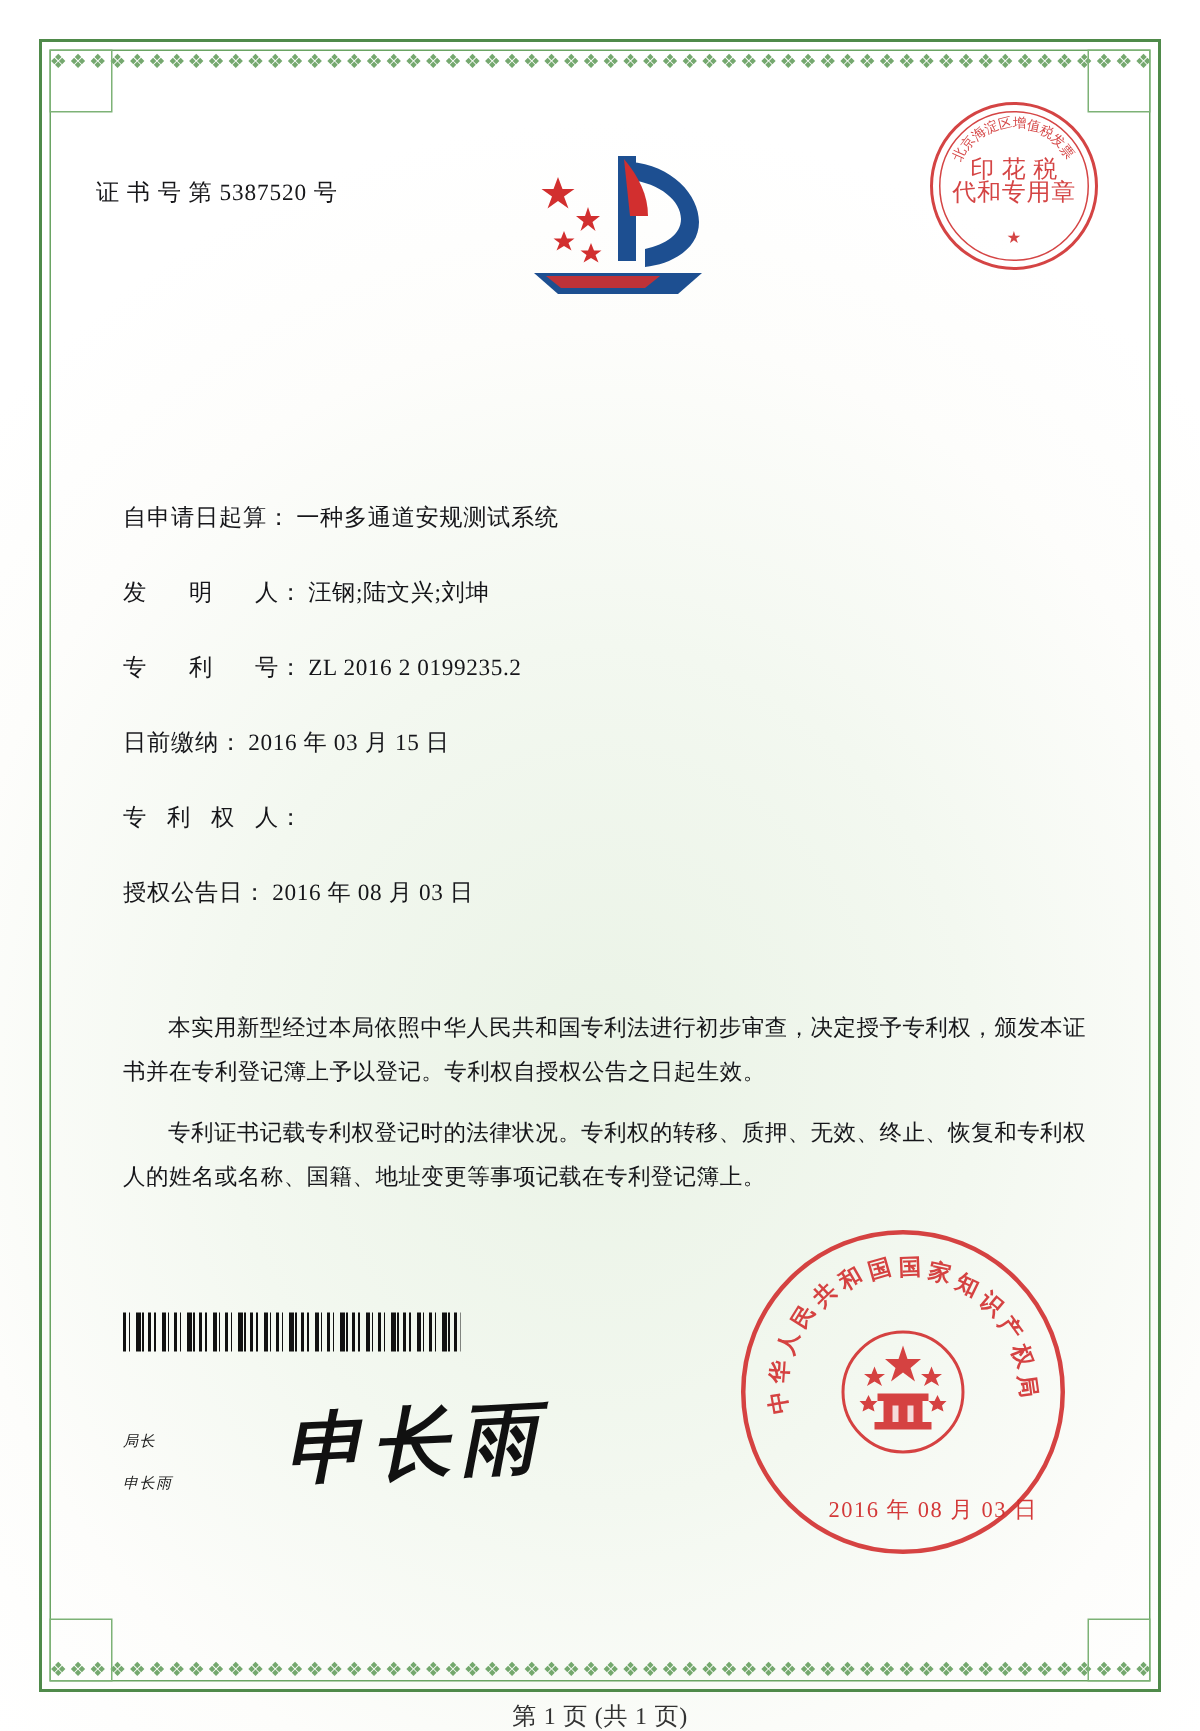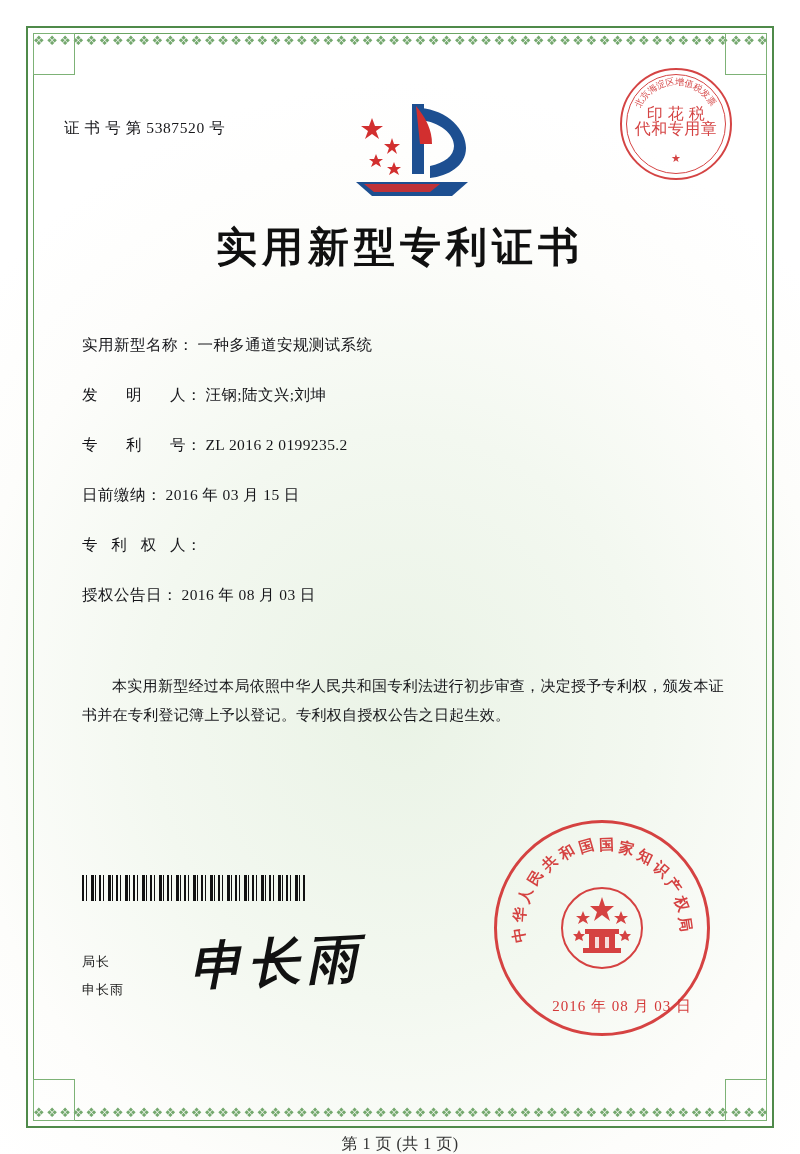--- a/index.html
+++ b/index.html
@@ -219,23 +219,24 @@
       #111 9px 12px, transparent 12px 13px,
       #111 13px 14px, transparent 14px 17px
     );
   }
 
   
   .sign-block {
     position: absolute;
     left: 22px;
     top: 888px;
-    font-size: 13px;
+    font-size: 10px;
     line-height: 28px;
     letter-spacing: 1px;
+    font-style: italic;
   }
   .signature {
     position: absolute;
     left: 130px;
     top: 868px;
     font-size: 52px;
     font-family: "DejaVu Serif", serif;
     font-style: italic;
     font-weight: bold;
     color: #111;
@@ -348,25 +349,24 @@
         <span style="transform: rotate(38deg) translate(0,-48px) rotate(0deg);">发</span>
         <span style="transform: rotate(51deg) translate(0,-48px) rotate(0deg);">票</span>
       </div>
       <div class="mid">
         <div>印 花 税</div>
         <div>代和专用章</div>
       </div>
       <div class="star">★</div>
     </div>
 
-    <div class="title">实用新型专利证书</div>
 
     <div class="fields">
       <div class="field">
-        <span class="label">实用新型名称</span>
+        <span class="label">自申请日起算</span>
         <span>：</span>
         <span class="value">一种多通道安规测试系统</span>
       </div>
       <div class="field">
         <span class="label spread">发 明 人</span>
         <span>：</span>
         <span class="value">汪钢;陆文兴;刘坤</span>
       </div>
       <div class="field">
         <span class="label spread">专 利 号</span>
@@ -384,20 +384,21 @@
       </div>
       <div class="field">
         <span class="label">授权公告日</span>
         <span>：</span>
         <span class="value">2016 年 08 月 03 日</span>
       </div>
     </div>
 
     <div class="body-text">
       <p>本实用新型经过本局依照中华人民共和国专利法进行初步审查，决定授予专利权，颁发本证书并在专利登记簿上予以登记。专利权自授权公告之日起生效。</p>
+      <p>专利证书记载专利权登记时的法律状况。专利权的转移、质押、无效、终止、恢复和专利权人的姓名或名称、国籍、地址变更等事项记载在专利登记簿上。</p>
     </div>
 
     <div class="barcode">
       <div class="bars"></div>
     </div>
 
     <div class="signature">申长雨</div>
     <div class="sign-block">
       <div>局长</div>
       <div>申长雨</div>

